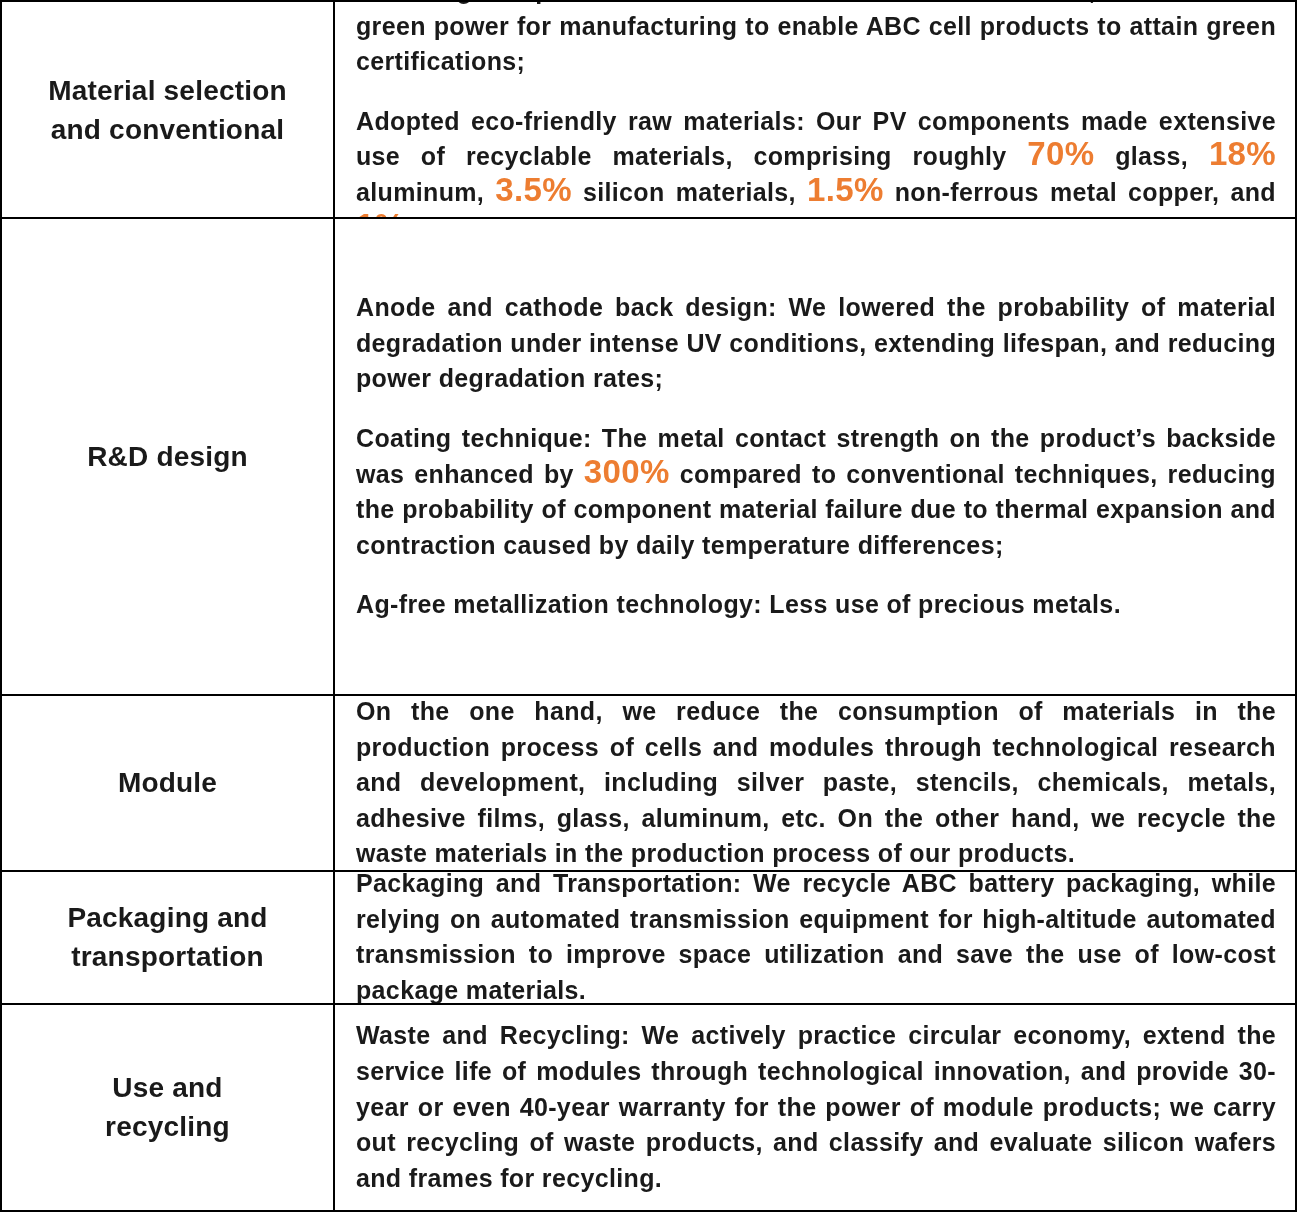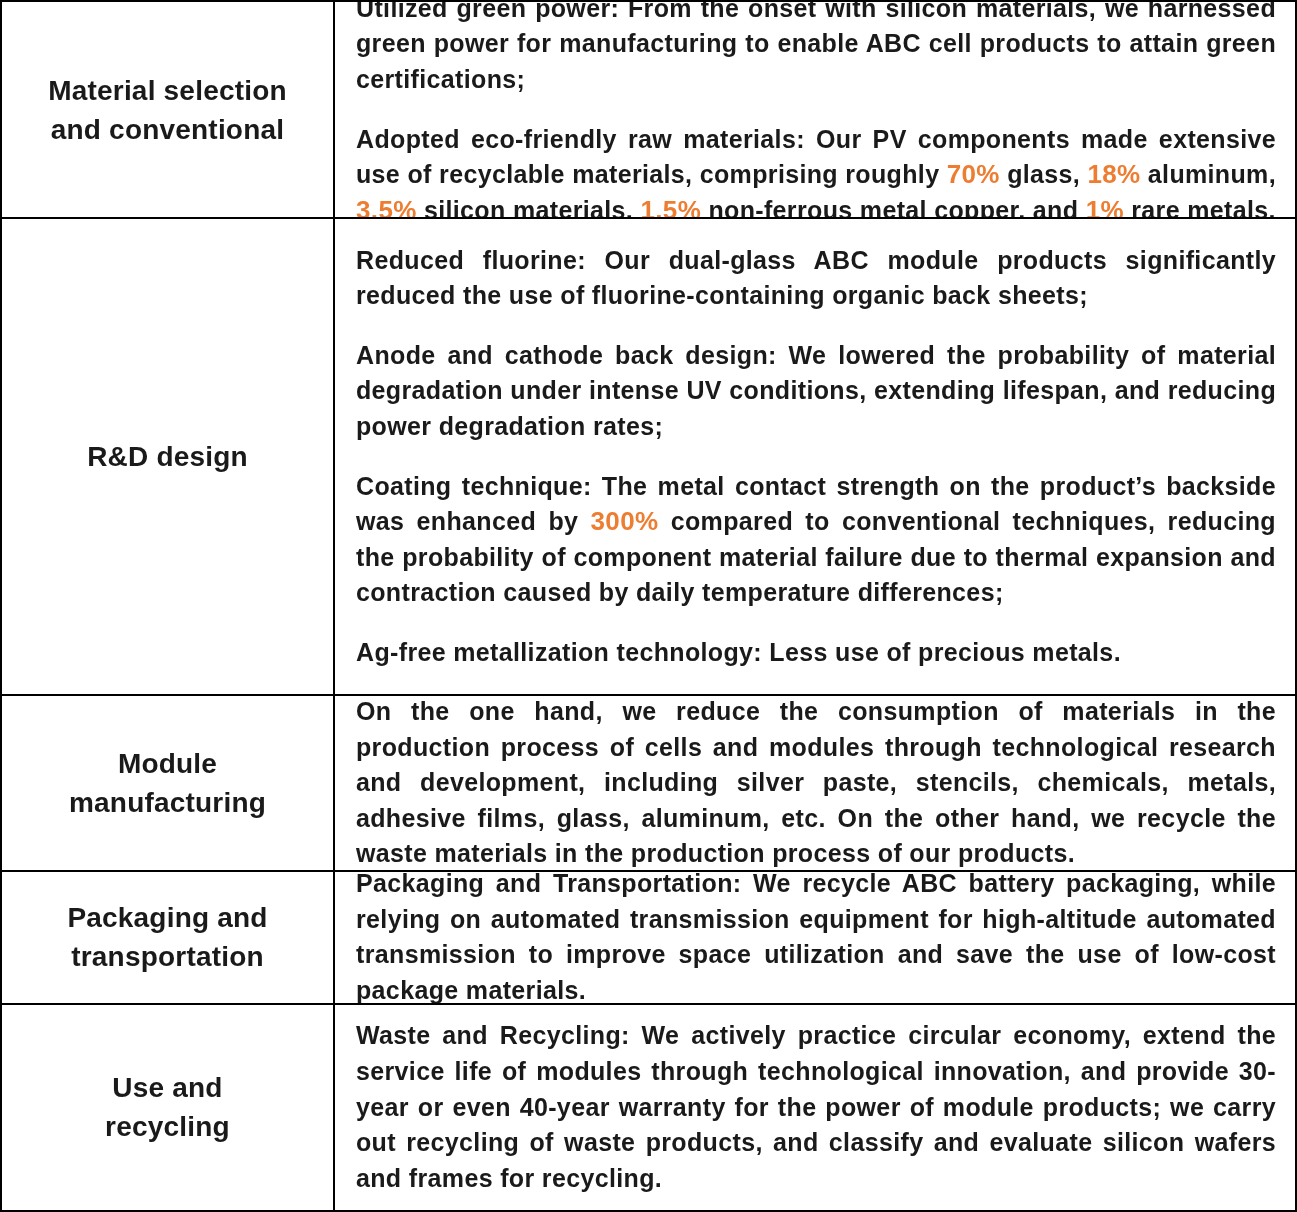--- a/index.html
+++ b/index.html
@@ -36,21 +36,21 @@
     overflow:hidden;
   }
   .cell-content p {
     margin:12px;
     text-align:justify;
     text-justify:inter-word;
     font-weight:bold;
   }
   .hl {
     color:var(--accent);
-    font-size:26px;
+    font-size:33px;
     line-height:0; 
   }
 </style>
 </head>
 <body>
 
 <div class="page">
   <div class="table">
       <div class="row">
         <div class="cell-label">
@@ -60,30 +60,28 @@
         <div class="cell-content">
           <p><span>Utilized green power: From the onset with silicon materials, we harnessed green power for manufacturing to enable ABC cell products to attain green certifications;</span></p>
           <p><span>Adopted eco-friendly raw materials: Our PV components made extensive use of recyclable materials, comprising roughly </span><span class="hl">70%</span><span> glass, </span><span class="hl">18%</span><span> aluminum, </span><span class="hl">3.5%</span><span> silicon materials, </span><span class="hl">1.5%</span><span> non-ferrous metal copper, and </span><span class="hl">1%</span><span> rare metals.</span></p>
         </div>
       </div>
       <div class="row">
         <div class="cell-label">
           <div>R&amp;D design</div>
         </div>
         <div class="cell-content">
-          <p><span>Reduced fluorine: Our dual-glass ABC module products significantly reduced the use of fluorine-containing organic back sheets;</span></p>
           <p><span>Anode and cathode back design: We lowered the probability of material degradation under intense UV conditions, extending lifespan, and reducing power degradation rates;</span></p>
           <p><span>Coating technique: The metal contact strength on the product’s backside was enhanced by </span><span class="hl">300%</span><span> compared to conventional techniques, reducing the probability of component material failure due to thermal expansion and contraction caused by daily temperature differences;</span></p>
           <p><span>Ag-free metallization technology: Less use of precious metals.</span></p>
         </div>
       </div>
       <div class="row">
         <div class="cell-label">
           <div>Module</div>
-          <div>manufacturing</div>
         </div>
         <div class="cell-content">
           <p><span>On the one hand, we reduce the consumption of materials in the production process of cells and modules through technological research and development, including silver paste, stencils, chemicals, metals, adhesive films, glass, aluminum, etc. On the other hand, we recycle the waste materials in the production process of our products.</span></p>
         </div>
       </div>
       <div class="row">
         <div class="cell-label">
           <div>Packaging and</div>
           <div>transportation</div>
         </div>

